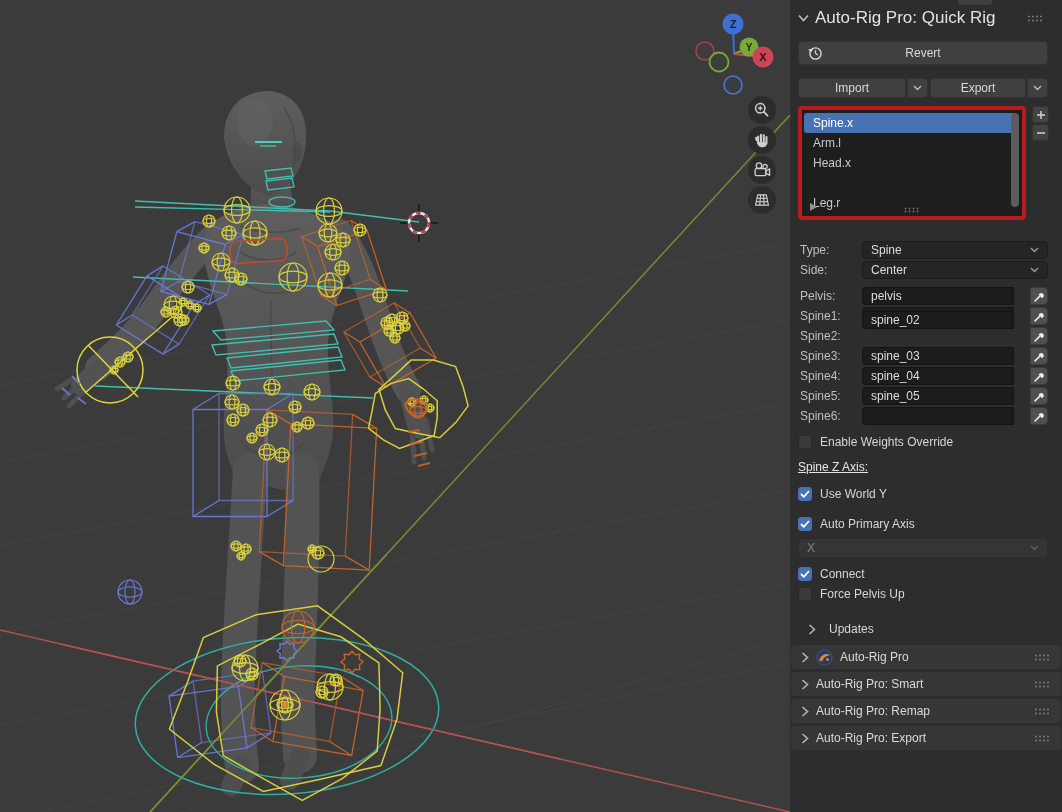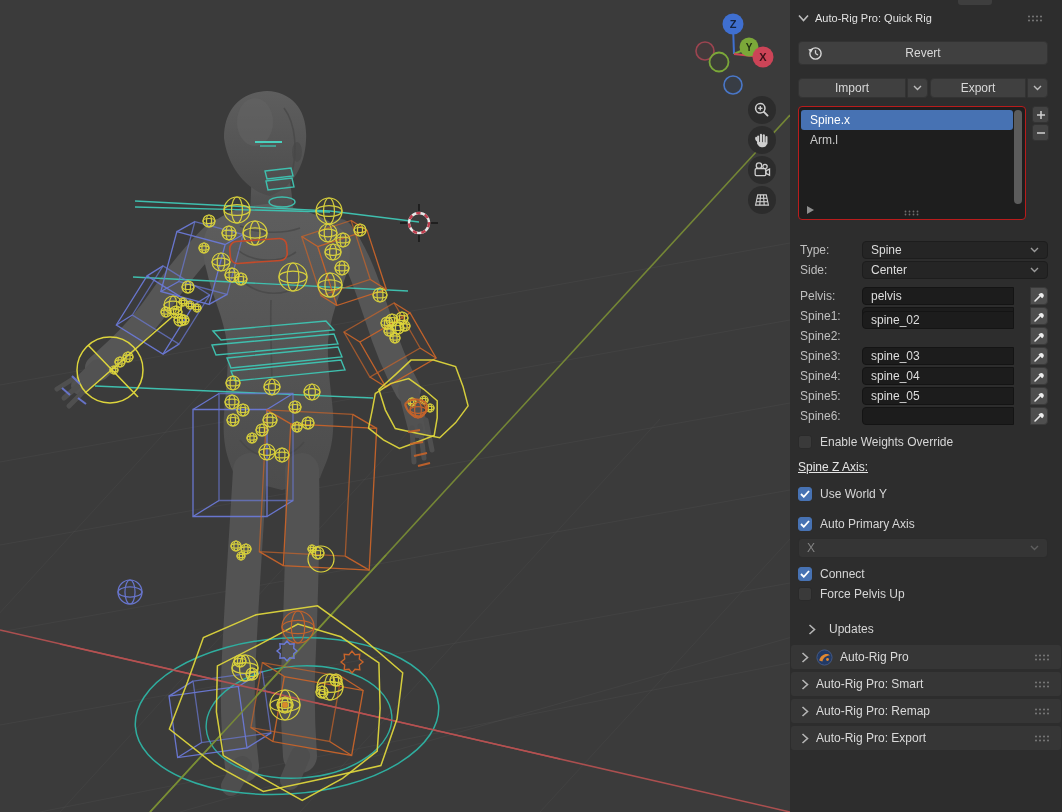--- a/index.html
+++ b/index.html
@@ -10,30 +10,30 @@
   
   #viewport{position:absolute;left:0;top:0;width:790px;height:812px;background:#3b3b3b;}
   #scene{position:absolute;left:0;top:0;}
   .vp-btn{position:absolute;width:28px;height:28px;border-radius:50%;background:#2c2c2c;
           display:flex;align-items:center;justify-content:center;}
   #gizmo{position:absolute;left:692px;top:8px;}
   
   #sidepanel{position:absolute;left:790px;top:0;width:272px;height:812px;background:#2d2d2d;}
   .ptop-tab{position:absolute;left:168px;top:0;width:34px;height:5px;background:#3e3e3e;border-radius:0 0 3px 3px;}
   .phdr{position:absolute;left:8px;top:8px;width:256px;height:20px;display:flex;align-items:center;gap:6px;}
-  .phdr .ttl{font-size:11px;color:#e2e2e2;}
+  .phdr .ttl{font-size:17px;color:#e2e2e2;}
   .grip{position:absolute;right:10px;}
   .btn{position:absolute;background:#404040;border:1px solid #333;border-radius:4px;
        display:flex;align-items:center;justify-content:center;color:#d8d8d8;}
   .btn.seg-l{border-radius:4px 0 0 4px;}
   .btn.seg-r{border-radius:0 4px 4px 0;}
   #revert-btn{left:8px;top:41px;width:250px;height:24px;}
   #revert-btn .ric{position:absolute;left:8px;top:3px;}
   .uilist{position:absolute;left:8px;top:106px;width:228px;height:114px;background:#1e1e1e;
-          border:1px solid #b91c1c;border-radius:4px;overflow:hidden;}
+          border:4px solid #b91c1c;border-radius:4px;overflow:hidden;}
   .lrow{position:absolute;left:2px;width:212px;height:20px;line-height:20px;padding-left:9px;color:#c9c9c9;border-radius:3px;}
   .lrow.sel{background:#4772b3;color:#fff;}
   .lscroll{position:absolute;right:3px;top:3px;width:8px;height:94px;background:#5c5c5c;border-radius:4px;}
   .lfoot-tri{position:absolute;left:8px;bottom:5px;width:0;height:0;border-left:7px solid #8f8f8f;
              border-top:4px solid transparent;border-bottom:4px solid transparent;}
   .lfoot-grip{position:absolute;left:50%;bottom:3px;transform:translateX(-50%);}
   .sq{position:absolute;left:242px;width:17px;height:17px;background:#434343;border:1px solid #333;
       border-radius:3px;display:flex;align-items:center;justify-content:center;}
   .flabel{position:absolute;left:10px;height:18px;line-height:18px;color:#bfbfbf;}
   .drop{position:absolute;left:72px;width:186px;height:18px;background:#252525;border:1px solid #1d1d1d;
@@ -701,20 +701,22 @@
     </div>
     <div class="btn seg-r" style="left:237px;top:78px;width:21px;height:20px;">
       <svg width="9" height="6" viewBox="0 0 9 6">
         <polyline points="1,1 4.5,4.5 8,1" fill="none" stroke="#bdbdbd" stroke-width="1.4"></polyline>
         </svg>
     </div>
 
     <div class="uilist">
       <div class="lrow sel" style="top:3px;">Spine.x</div>
       <div class="lrow" style="top:23px;">Arm.l</div>
+      <div class="lrow" style="top:43px;">Head.x</div>
+      <div class="lrow" style="top:83px;">Leg.r</div>
       <div class="lscroll"></div>
       <div class="lfoot-tri"></div>
       <svg class="lfoot-grip" width="17" height="6" viewBox="0 0 17 6">
         <g fill="#6f6f6f">
             <circle cx="2" cy="1.5" r="0.9"></circle>
             <circle cx="6" cy="1.5" r="0.9"></circle>
             <circle cx="10" cy="1.5" r="0.9"></circle>
             <circle cx="14" cy="1.5" r="0.9"></circle>
         <circle cx="2" cy="4.5" r="0.9"></circle>
             <circle cx="6" cy="4.5" r="0.9"></circle>

